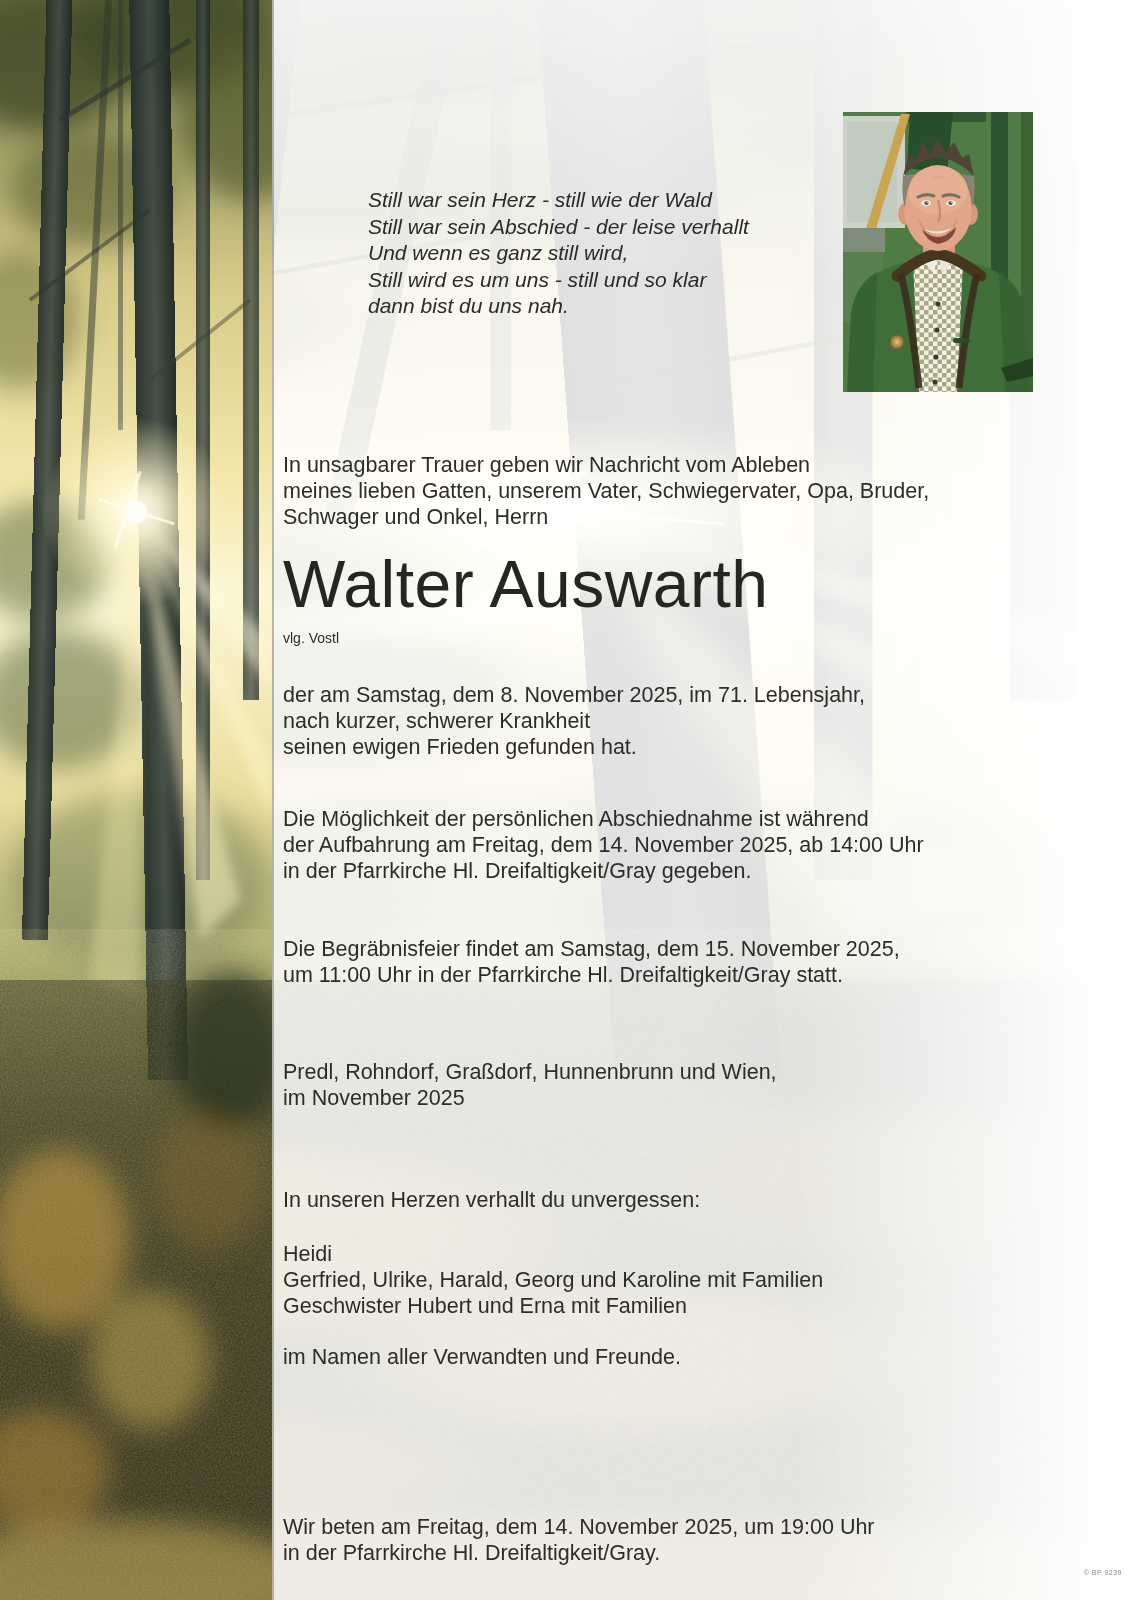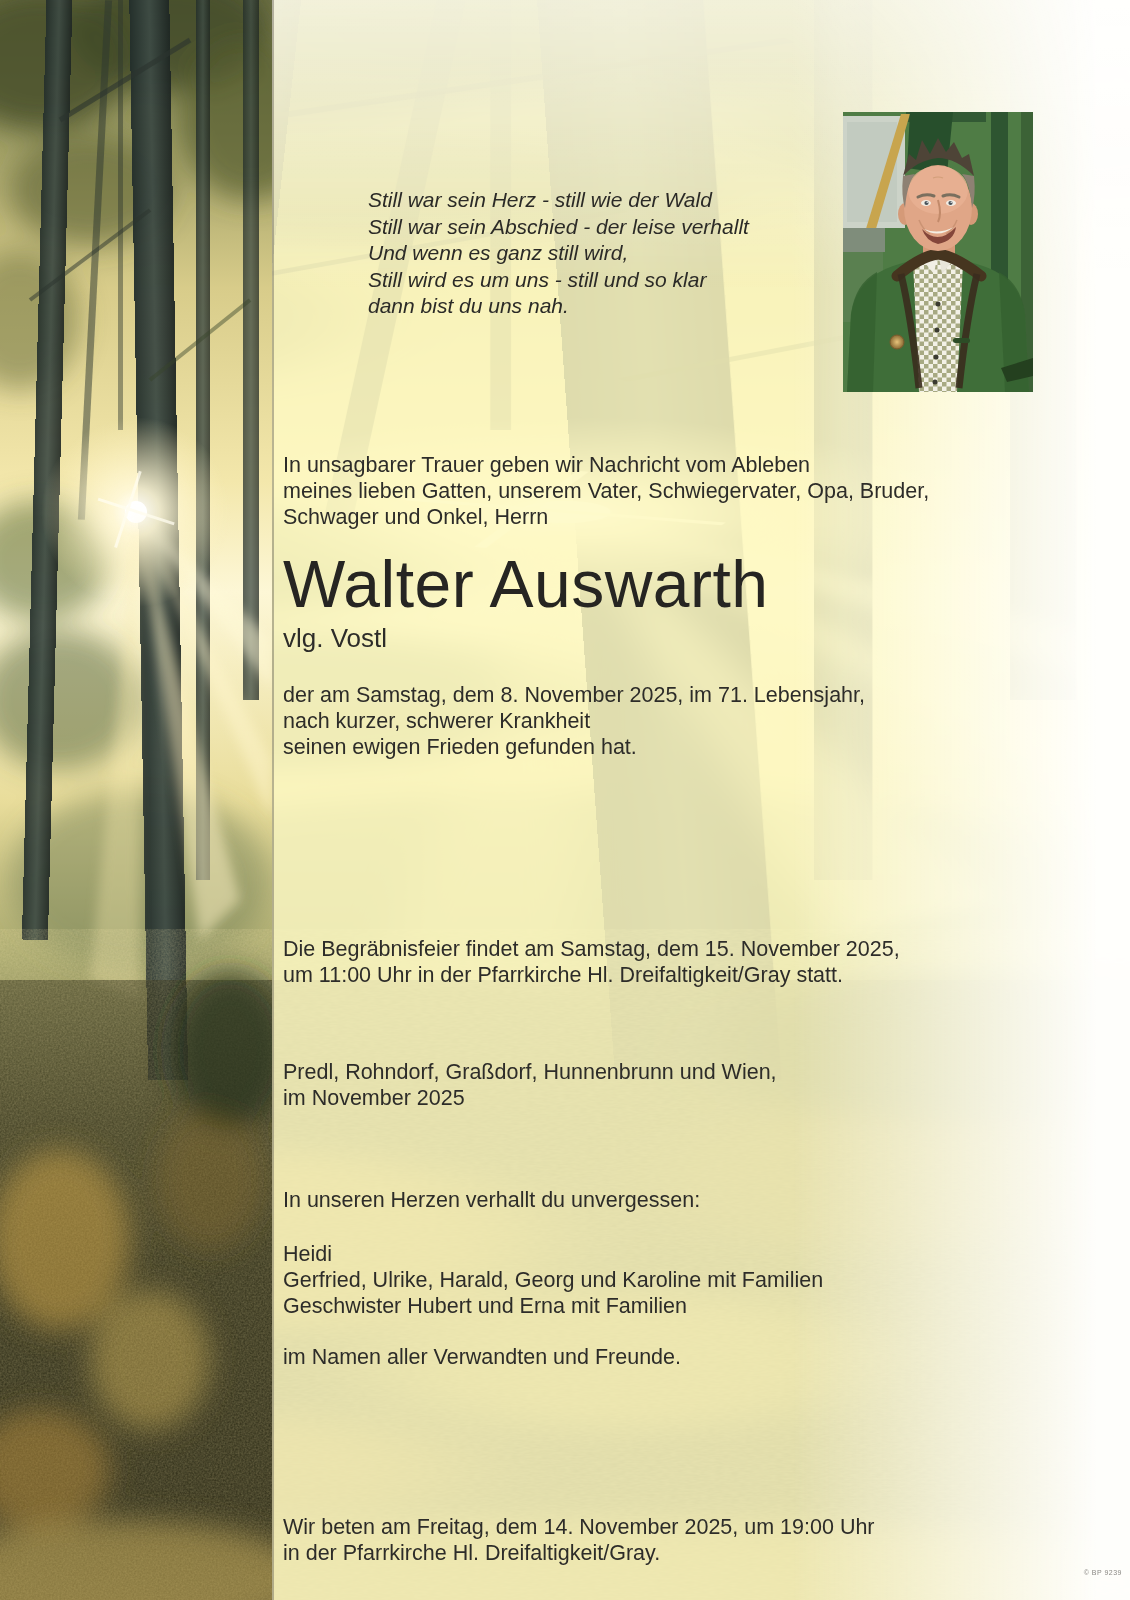--- a/index.html
+++ b/index.html
@@ -1,18 +1,18 @@
 <!DOCTYPE html>
 <html><head>
 <meta charset="utf-8">
 <style>
   html,body { margin:0; padding:0; background:#e8e8e8; }
   .page {
     position:relative; width:1130px; height:1600px; margin:0 auto;
-    background:#fef9c3; overflow:hidden;
+    background:#ffffff; overflow:hidden;
     font-family:"Liberation Sans", sans-serif;
     color:#2d2c29;
   }
   svg.defsvg { position:absolute; width:0; height:0; }
   .faded-bg {
     position:absolute; left:0; top:0; width:1130px; height:1600px;
     opacity:0.15;
   }
   .faded-white-fade {
     position:absolute; left:0; top:0; width:1130px; height:1600px;
@@ -32,21 +32,21 @@
   .tblock { position:absolute; line-height:26px; font-size:21.5px; }
   .cblock { left:283px; width:770px; text-align:left; }
   .poem {
     left:368px; top:187px; width:480px; text-align:left;
     font-style:italic; font-size:21px; line-height:26.5px; color:#2b2a27;
   }
   .announcement { top:452px; }
   .deceased-name {
     top:548px; font-size:66px; line-height:72px; letter-spacing:0.5px; color:#262522;
   }
-  .vulgo { top:625px; font-size:26px; }
+  .vulgo { top:625px; font-size:14px; }
   .death-info { top:682px; }
   .viewing-info { top:806px; }
   .funeral-info { top:936px; }
   .places-date { top:1059px; }
   .remember-heading { top:1187px; }
   .mourners { top:1241px; }
   .closing { top:1344px; }
   .prayer-info { top:1514px; }
   .printer-mark {
     position:absolute; left:1062px; top:1568px; width:60px;
@@ -247,20 +247,25 @@
 
   <div class="tblock cblock deceased-name">Walter Auswarth</div>
   <div class="tblock cblock vulgo">vlg. Vostl</div>
 
   <div class="tblock cblock death-info">
     <div>der am Samstag, dem 8. November 2025, im 71. Lebensjahr,</div>
     <div>nach kurzer, schwerer Krankheit</div>
     <div>seinen ewigen Frieden gefunden hat.</div>
   </div>
 
+  <div class="tblock cblock viewing-info">
+    <div>Die Möglichkeit der persönlichen Abschiednahme ist während</div>
+    <div>der Aufbahrung am Freitag, dem 14. November 2025, ab 14:00 Uhr</div>
+    <div>in der Pfarrkirche Hl. Dreifaltigkeit/Gray gegeben.</div>
+  </div>
 
   <div class="tblock cblock funeral-info">
     <div>Die Begräbnisfeier findet am Samstag, dem 15. November 2025,</div>
     <div>um 11:00 Uhr in der Pfarrkirche Hl. Dreifaltigkeit/Gray statt.</div>
   </div>
 
   <div class="tblock cblock places-date">
     <div>Predl, Rohndorf, Graßdorf, Hunnenbrunn und Wien,</div>
     <div>im November 2025</div>
   </div>

